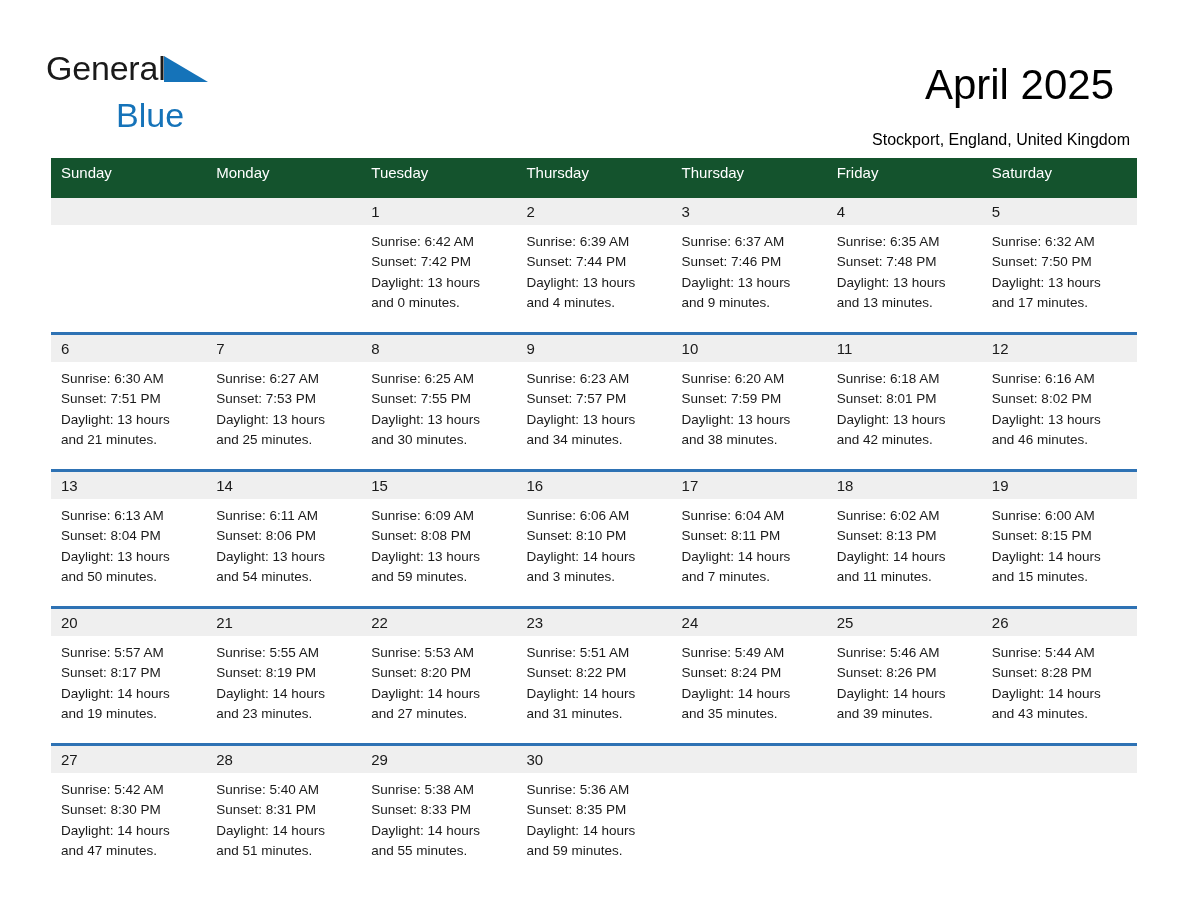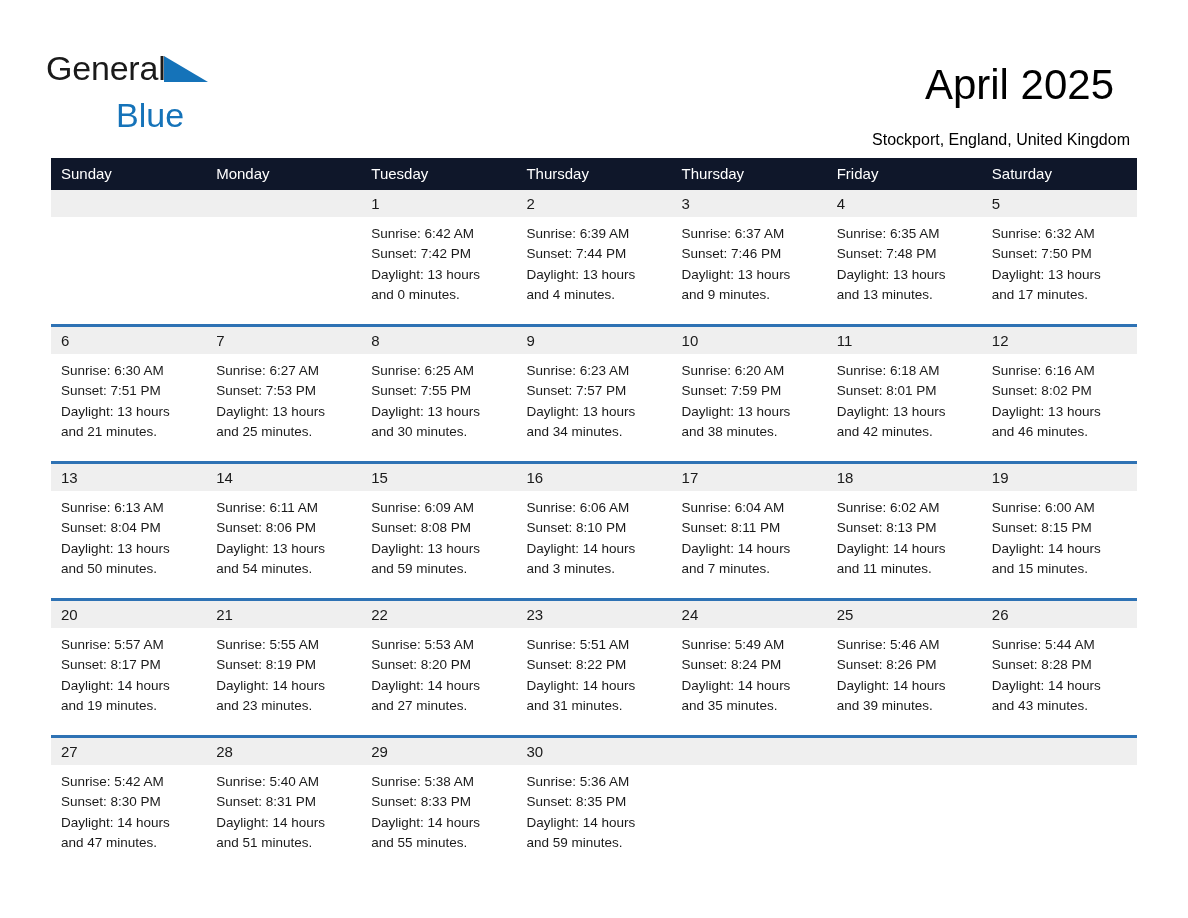--- a/index.html
+++ b/index.html
@@ -99,23 +99,22 @@
   .calendar {
     position: absolute;
     left: 51px;
     top: 158px;
     width: 1086px;
   }
 
   .cal-head {
     display: flex;
     width: 100%;
-    background: #0f172a;
-    height: 32px;
-    align-items: center;
+    background: #14532d;
+    height: 40px;
   }
   .cal-head .hcell {
     flex: 1 1 0;
     min-width: 0;
     color: #ffffff;
     font-size: 15px;
     line-height: 30px;
     padding-left: 10px;
     box-sizing: border-box;
     white-space: nowrap;

